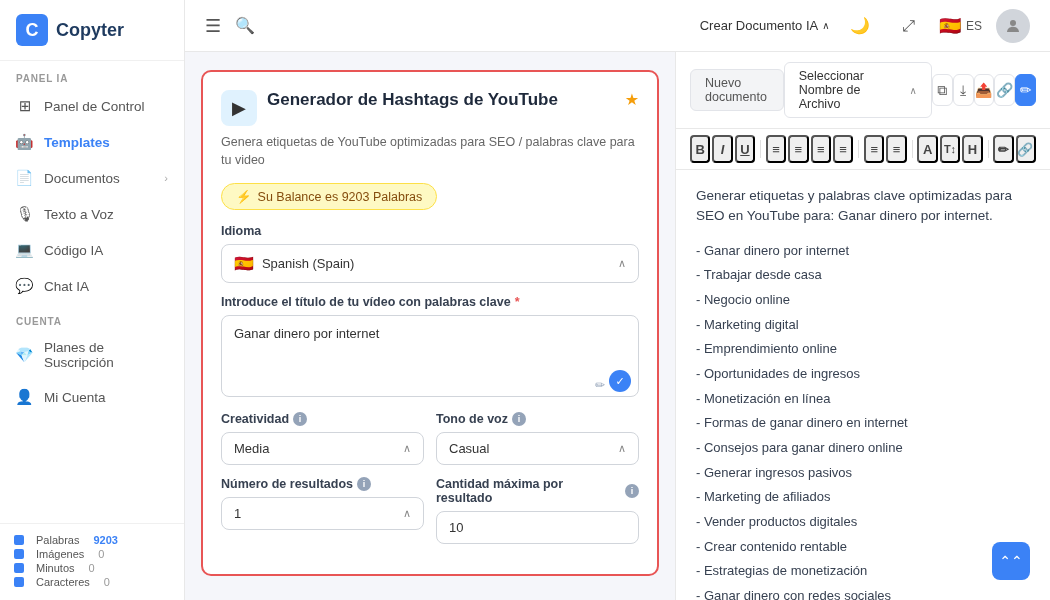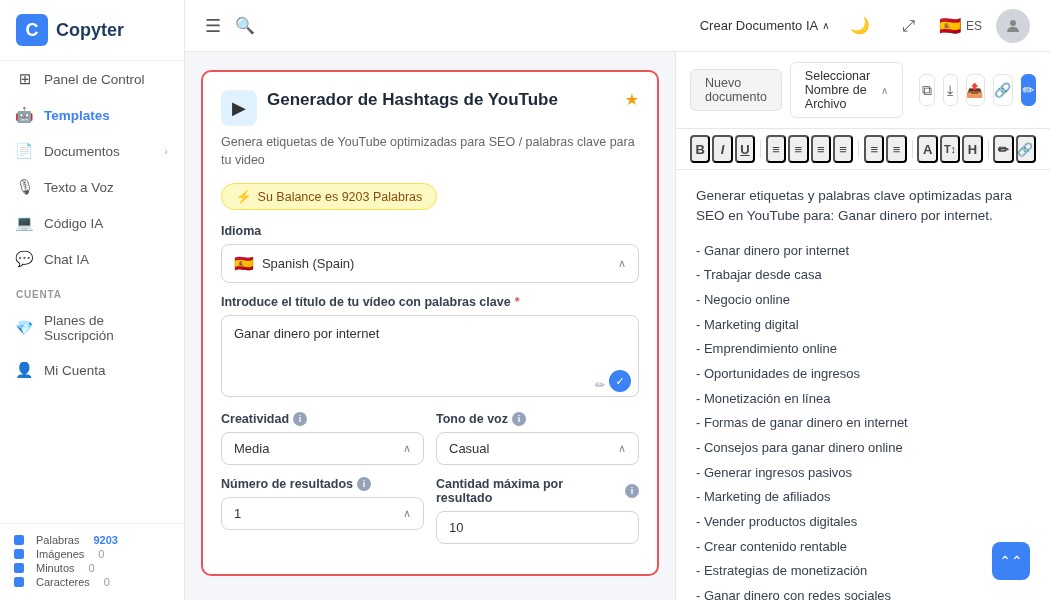--- a/index.html
+++ b/index.html
@@ -65,21 +65,21 @@
     .form-textarea { width: 100%; border: 1px solid #d1d5db; border-radius: 8px; padding: 10px 12px; font-size: 13px; color: #333; resize: none; height: 82px; font-family: inherit; outline: none; }
     .textarea-check { position: absolute; bottom: 8px; right: 8px; width: 22px; height: 22px; background: #3b82f6; border-radius: 50%; display: flex; align-items: center; justify-content: center; color: #fff; font-size: 11px; }
     .textarea-edit { position: absolute; bottom: 8px; right: 34px; font-size: 12px; color: #94a3b8; cursor: pointer; }
     .row-2col { display: grid; grid-template-columns: 1fr 1fr; gap: 12px; margin-bottom: 12px; }
     .stepper-box { border: 1px solid #d1d5db; border-radius: 8px; padding: 8px 12px; font-size: 13px; display: flex; align-items: center; gap: 8px; background: #fff; }
     .stepper-box .ste-val { flex: 1; color: #333; }
     .stepper-box .chevron-up-sm { color: #888; font-size: 11px; }
 
     
     .right-panel { flex: 1; background: #fff; display: flex; flex-direction: column; overflow: hidden; border-left: 1px solid #e8e8e8; }
-    .right-toolbar { display: flex; align-items: center; gap: 8px; padding: 10px 14px; border-bottom: 1px solid #e8e8e8; flex-shrink: 0; }
+    .right-toolbar { display: flex; align-items: center; gap: 0; padding: 10px 14px; border-bottom: 1px solid #e8e8e8; flex-shrink: 0; }
     .doc-tab { background: #f3f4f6; border: 1px solid #e2e4e9; border-radius: 6px; padding: 6px 14px; font-size: 12.5px; color: #555; cursor: pointer; }
     .filename-tab { background: #fff; border: 1px solid #e2e4e9; border-radius: 6px; padding: 6px 14px; font-size: 12.5px; color: #333; cursor: pointer; display: flex; align-items: center; gap: 6px; font-weight: 500; }
     .filename-tab .chev { font-size: 10px; color: #888; }
     .toolbar-spacer { flex: 1; }
     .toolbar-icon { width: 32px; height: 32px; display: flex; align-items: center; justify-content: center; border: 1px solid #e2e4e9; border-radius: 6px; cursor: pointer; font-size: 14px; color: #555; background: #fff; }
     .toolbar-icon.active { background: #3b82f6; color: #fff; border-color: #3b82f6; }
     .format-bar { display: flex; align-items: center; gap: 2px; padding: 6px 14px; border-bottom: 1px solid #e8e8e8; flex-shrink: 0; }
     .fmt-btn { width: 28px; height: 28px; display: flex; align-items: center; justify-content: center; cursor: pointer; border-radius: 4px; font-size: 13px; color: #444; font-weight: 600; }
     .fmt-sep { width: 1px; height: 18px; background: #e0e0e0; margin: 0 3px; }
     .editor-area { flex: 1; overflow-y: auto; padding: 16px 20px; }
@@ -92,20 +92,21 @@
 <body>
 
 <div class="sidebar">
   <div class="sidebar-logo">
     <div class="logo-box">
         <span>C</span>
       </div>
     <span class="logo-text">Copyter</span>
   </div>
 
+  <div class="sidebar-section-label">PANEL IA</div>
 
   <div class="sidebar-item">
     <span class="icon">⊞</span>
     <span>Panel de Control</span>
   </div>
   <div class="sidebar-item active">
     <span class="icon">🤖</span>
     <span>Templates</span>
   </div>
   <div class="sidebar-item">

